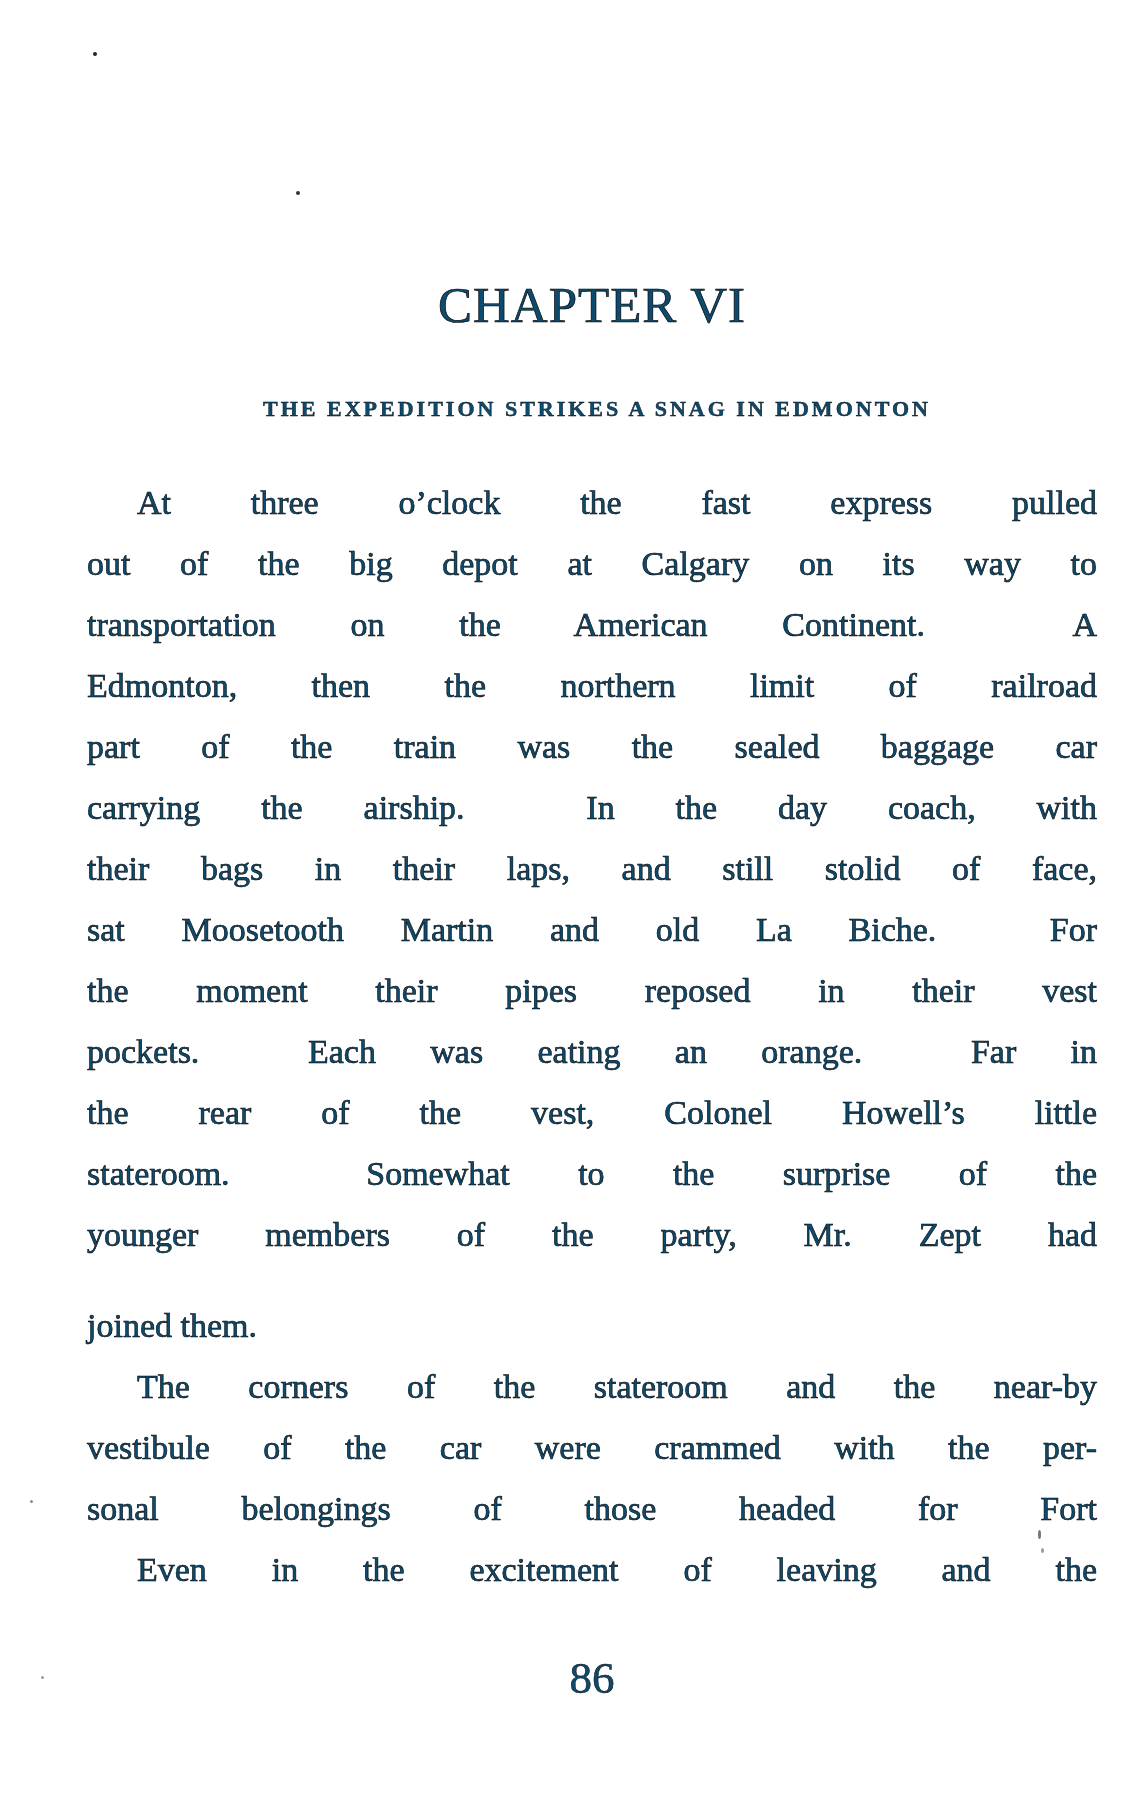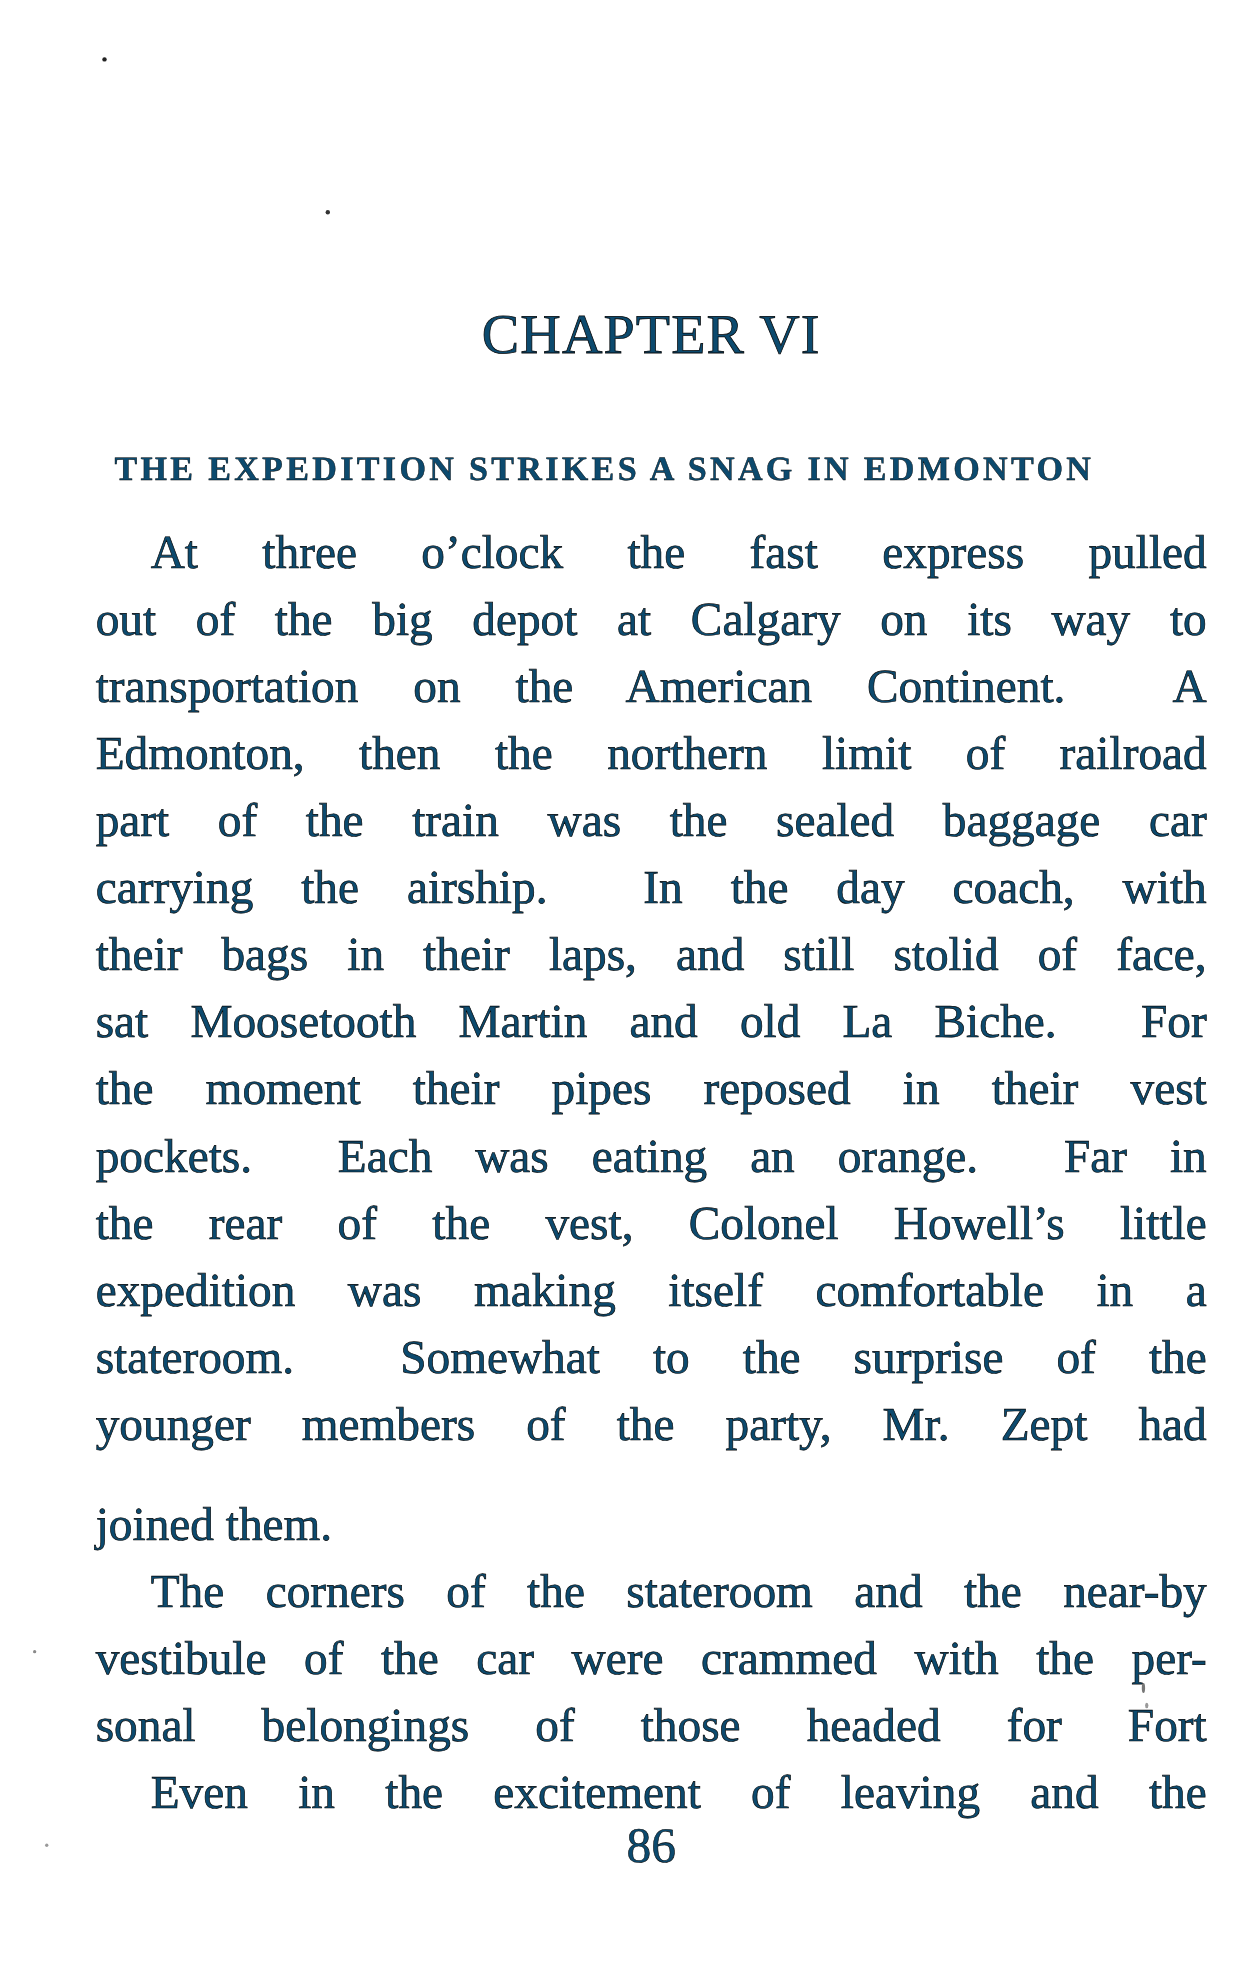--- a/index.html
+++ b/index.html
@@ -26,34 +26,34 @@
     font-weight: normal;
     letter-spacing: 1px;
     text-align: center;
     -webkit-text-stroke: 0.7px #070707;
   }
   .chapter-subtitle {
     position: absolute;
     top: 391px;
     left: 87px;
     width: 1010px;
-    margin: 17px;
-    font-size: 31px;
+    margin: 5px;
+    font-size: 22px;
     font-weight: bold;
     letter-spacing: 3px;
-    text-align: left;
+    text-align: center;
     white-space: nowrap;
     -webkit-text-stroke: 0.4px #070707;
   }
   .body-text {
     position: absolute;
     top: 472px;
     left: 87px;
     width: 1010px;
-    font-size: 43px;
+    font-size: 34px;
     line-height: 61px;
     -webkit-text-stroke: 0.6px #070707;
   }
   .para { margin: 0; }
   .line {
     white-space: pre-wrap;
     text-align: justify;
     text-align-last: justify;
   }
   .line.indent { text-indent: 50px; }
@@ -87,21 +87,20 @@
         <div class="line">out of the big depot at Calgary on its way to</div>
         <div class="line">transportation on the American Continent.  A</div>
         <div class="line">Edmonton, then the northern limit of railroad</div>
         <div class="line">part of the train was the sealed baggage car</div>
         <div class="line">carrying the airship.  In the day coach, with</div>
         <div class="line">their bags in their laps, and still stolid of face,</div>
         <div class="line">sat Moosetooth Martin and old La Biche.  For</div>
         <div class="line">the moment their pipes reposed in their vest</div>
         <div class="line">pockets.  Each was eating an orange.  Far in</div>
         <div class="line">the rear of the vest, Colonel Howell’s little</div>
-        <div class="line">expedition was making itself comfortable in a</div>
         <div class="line">stateroom.  Somewhat to the surprise of the</div>
         <div class="line">younger members of the party, Mr. Zept had</div>
         <div class="line last">joined them.</div>
       </div>
       <div class="para">
         <div class="line indent">The corners of the stateroom and the near-by</div>
         <div class="line">vestibule of the car were crammed with the per-</div>
         <div class="line">sonal belongings of those headed for Fort</div>
       </div>
       <div class="para">

